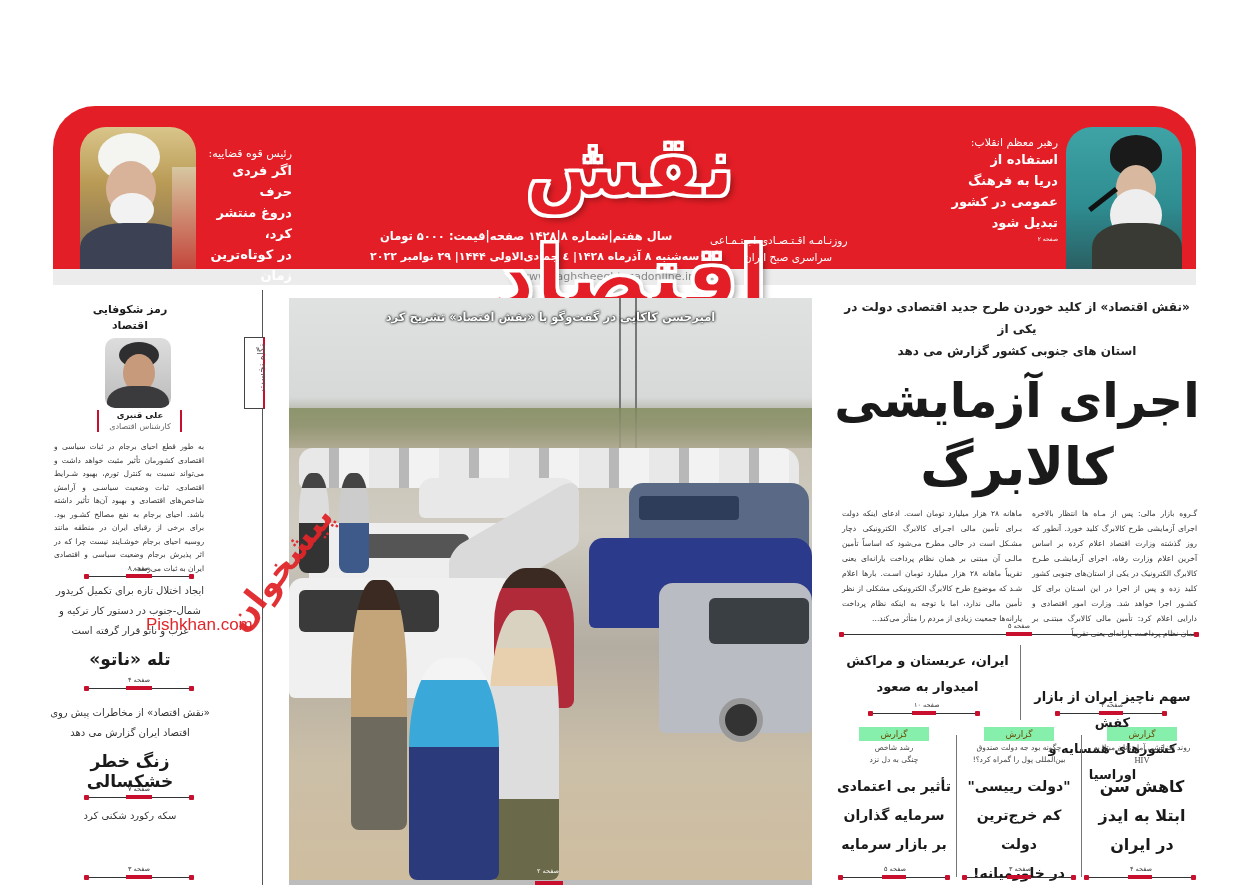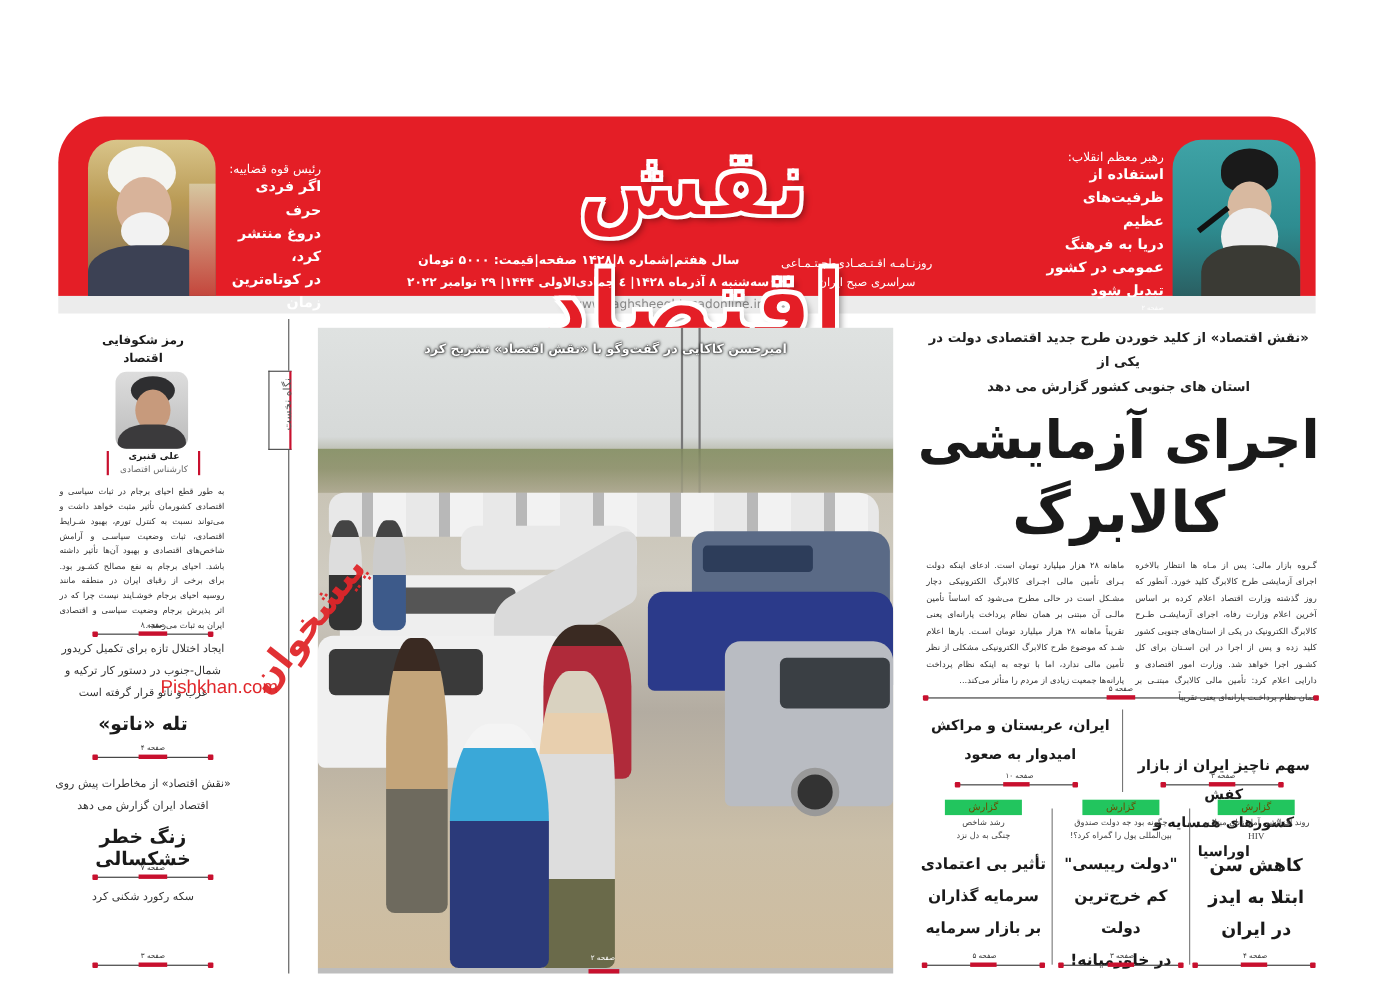--- a/index.html
+++ b/index.html
@@ -23,21 +23,21 @@
   
   .vrule{background:#555;width:1px;}
   .sidebar-text{font-size:7.5px;line-height:13.5px;color:#333;text-align:justify;}
   .hl-s{font-weight:bold;text-align:center;}
   .sub-s{font-size:10px;color:#333;text-align:center;line-height:20px;}
   .pref{position:absolute;height:12px;}
   .pref .line{position:absolute;left:0;right:0;top:8px;height:1px;background:#333;}
   .pref .dot{position:absolute;top:6px;width:5px;height:5px;background:#c8102e;border-radius:1px;}
   .pref .mark{position:absolute;top:6px;height:4px;background:#c8102e;}
   .pref .lbl{position:absolute;top:-4px;font-size:6.5px;color:#333;white-space:nowrap;}
-  .tag{background:#22c55e;color:#6a4a00;font-size:9px;height:14px;line-height:14px;}
+  .tag{background:#86efac;color:#6a4a00;font-size:9px;height:14px;line-height:14px;}
   
   .photo{left:289px;top:298px;width:523px;height:582px;overflow:hidden;background:linear-gradient(180deg,#dfe2e1 0%,#d6d9d8 17%,#9c9d84 22%,#c9c4b6 26%,#d0ccc2 40%,#b3aca1 60%,#cbbfa8 80%,#cfbd9f 100%);}
   .car{position:absolute;border-radius:14px 18px 6px 6px;}
   .person{position:absolute;border-radius:40% 40% 8px 8px;}
   .photo-kicker{left:0;right:0;top:12px;text-align:center;font-size:11.5px;font-weight:bold;color:#fff;text-shadow:0 0 3px #000,0 0 2px #000;}
   .photo-title{left:0;right:0;top:44px;text-align:center;font-size:38px;font-weight:bold;color:#fff;-webkit-text-stroke:1.5px #111;text-shadow:2px 2px 0 #222,3px 3px 4px rgba(0,0,0,.5);letter-spacing:-1px;}
   .photo-bottom{left:289px;top:880px;width:523px;height:5px;background:#bdbdbd;}
   .photo-mark{left:535px;top:881px;width:28px;height:4px;background:#c8102e;}
   .body-col{font-size:7.6px;line-height:15px;color:#333;text-align:justify;}
   .watermark-fa{left:206px;top:548px;font-size:34px;font-weight:bold;color:#e0262a;transform:rotate(-52deg);transform-origin:center;opacity:.95;white-space:nowrap;}
@@ -60,21 +60,20 @@
 <div class="abs portrait portrait-right">
   <div class="head-shape" style="left:44px;top:8px;width:52px;height:40px;background:#1a1a1a;border-radius:50% 50% 40% 40%;"></div>
   <div class="head-shape" style="left:50px;top:38px;width:40px;height:46px;background:#d8b9a0;"></div>
   <div class="head-shape" style="left:44px;top:62px;width:52px;height:52px;background:#eeeeee;"></div>
   <div class="head-shape" style="left:26px;top:96px;width:90px;height:60px;background:#3a3a34;border-radius:40% 40% 0 0;"></div>
   <div class="abs" style="left:20px;top:70px;width:34px;height:5px;background:#111;transform:rotate(-38deg);"></div>
 </div>
 <div class="abs quote-block rtl" style="left:946px;top:136px;width:112px;">
   <div class="quote-kicker">رهبر معظم انقلاب:</div>
   <div class="quote-main">استفاده از</div>
-  <div class="quote-main">ظرفیت‌های عظیم</div>
   <div class="quote-main">دریا به فرهنگ</div>
   <div class="quote-main">عمومی در کشور</div>
   <div class="quote-main">تبدیل شود</div>
   <div style="font-size:6px;margin-top:2px;">صفحه ۲</div>
 </div>
 
 <div class="abs portrait portrait-left">
   <div class="head-shape" style="left:18px;top:6px;width:62px;height:48px;background:#f4f4f0;"></div>
   <div class="head-shape" style="left:26px;top:34px;width:50px;height:56px;background:#d8b39a;"></div>
   <div class="head-shape" style="left:30px;top:66px;width:44px;height:34px;background:#f2f2f2;"></div>

